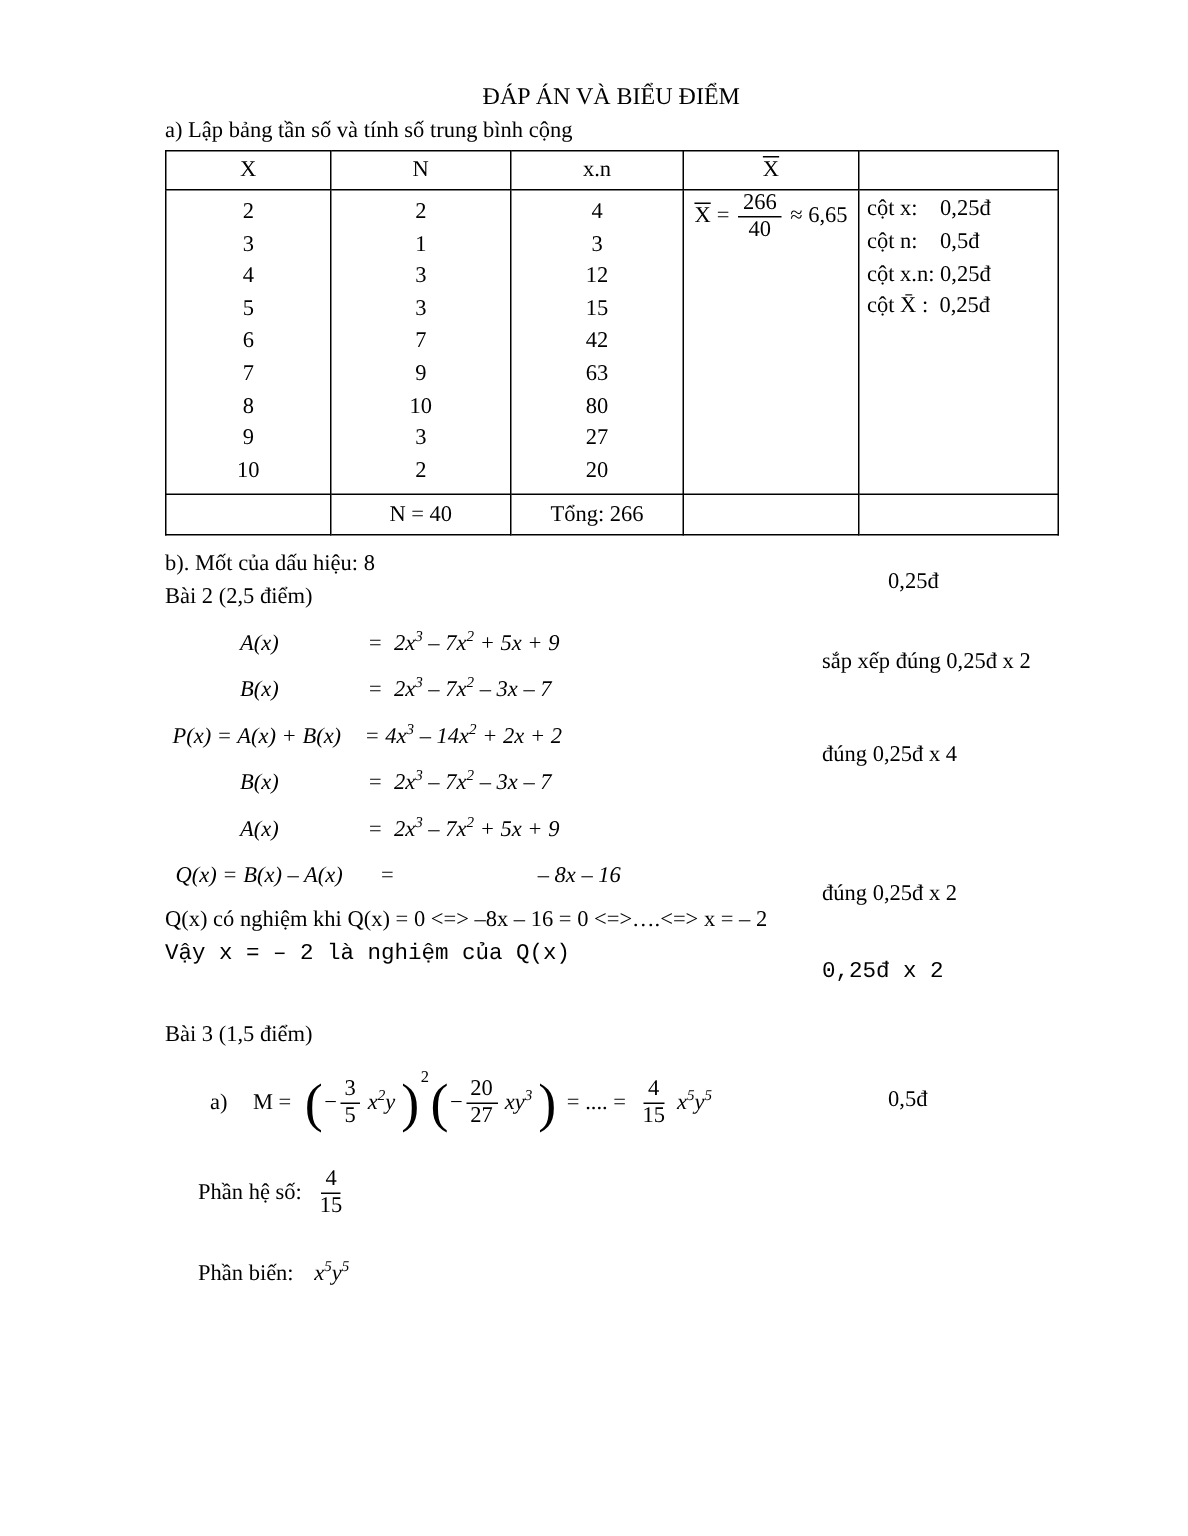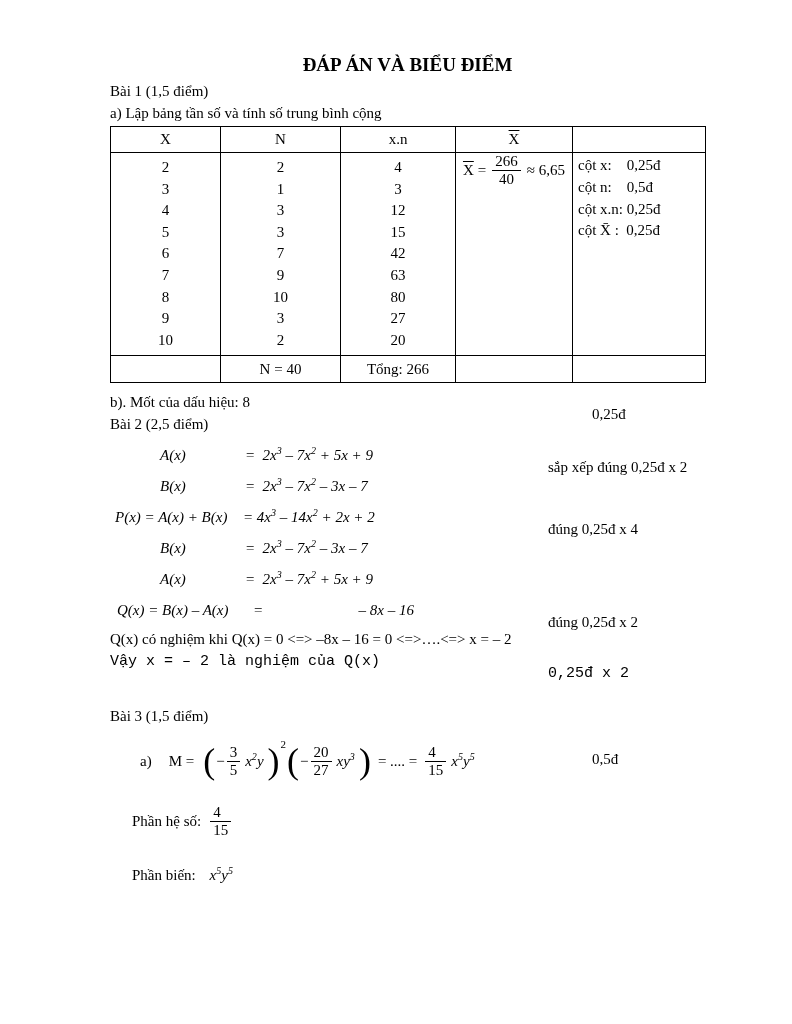--- a/index.html
+++ b/index.html
@@ -4,21 +4,21 @@
 <style>
   * { margin:0; padding:0; box-sizing:border-box; }
   html, body { background:#fff; }
   body {
     width:792px; height:1024px; overflow:hidden;
     font-family:"Liberation Serif","DejaVu Serif",serif;
     font-size:15px; color:#000;
   }
   .page { position:relative; width:792px; height:1024px; padding:55px 87px 0 110px; }
 
-  .doc-title { text-align:center; font-weight:bold; font-size:19px; height:20px; line-height:20px; }
+  .doc-title { text-align:center; font-weight:normal; font-size:16px; height:20px; line-height:20px; }
 
   .section-heading { margin-top:6px; height:20px; line-height:20px; }
   .text-line { position:relative; height:20px; line-height:20px; }
 
   
   table.freq { border-collapse:collapse; margin-top:3px; width:595px; table-layout:fixed; }
   table.freq th, table.freq td { border:1px solid #000; font-weight:normal; vertical-align:top; }
   th.col-x,  td.col-x  { width:110px; }
   th.col-n,  td.col-n  { width:120px; }
   th.col-xn, td.col-xn { width:115px; }
@@ -28,21 +28,21 @@
   td.vals { text-align:center; padding:4px 0; }
   td.vals div { line-height:21.6px; }
   td.xbar-cell { vertical-align:middle; text-align:center; }
   .xbar-formula { display:inline-flex; align-items:center; gap:4px; }
   td.col-notes { padding:2px 5px; }
   .note-line { line-height:21.8px; white-space:pre; }
   tr.foot td { height:27px; text-align:center; vertical-align:middle; }
 
   .overline { text-decoration:overline; }
 
-  .frac { display:inline-flex; flex-direction:column; vertical-align:middle; line-height:1.12; margin:0 2px; }
+  .frac { display:inline-flex; flex-direction:column; align-items:center; vertical-align:middle; line-height:1.12; margin:0 2px; }
   .frac .num { border-bottom:1px solid #000; padding:0 3px; }
   .frac .den { padding:0 3px; }
 
   sup { font-size:67%; line-height:0; }
 
   
   .b2line { position:relative; height:20px; line-height:20px; margin-top:11px; }
   .b2line:first-of-type { margin-top:6px; }
   .lbl { display:inline-block; font-style:italic; }
   .lbl-ab { margin-left:50px; width:85px; }
@@ -72,21 +72,20 @@
   .bien-line { position:relative; height:26px; line-height:26px; margin-top:18px; }
   .bac-line { position:relative; height:20px; line-height:20px; margin-top:12px; }
 </style>
 </head>
 <body>
 
 <div class="page">
 
   <div class="doc-title">ĐÁP ÁN VÀ BIỂU ĐIỂM</div>
 
-  <div class="section-heading">Bài 1 (1,5 điểm)</div>
   <div class="text-line" style="margin-top:2px;">a) Lập bảng tần số và tính số trung bình cộng</div>
 
   <table class="freq">
     <tbody>
         <tr>
       <th class="col-x">X</th>
       <th class="col-n">N</th>
       <th class="col-xn">x.n</th>
       <th class="col-xbar overline">X</th>
       <th class="col-notes"></th>

